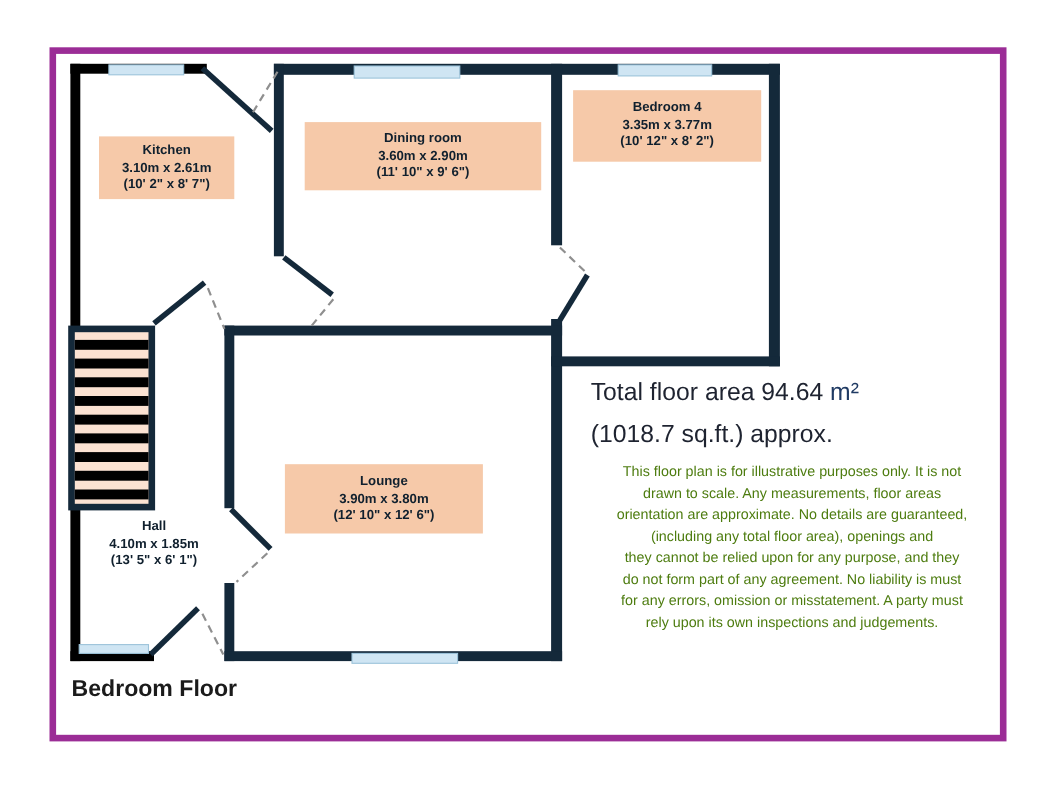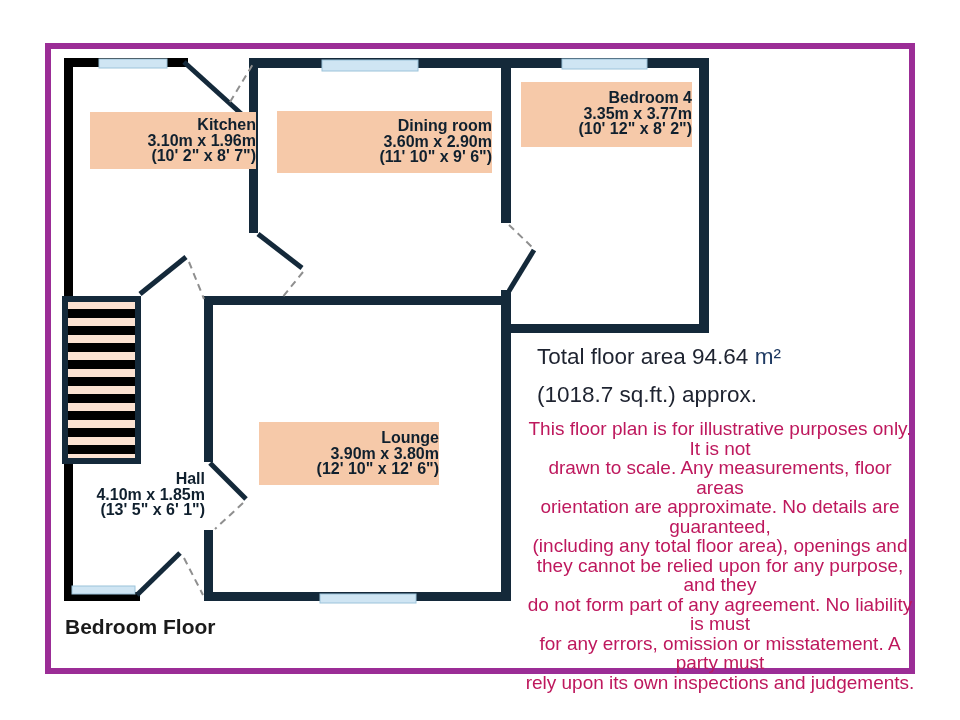--- a/index.html
+++ b/index.html
@@ -1,28 +1,28 @@
 <!DOCTYPE html>
 <html><head>
 <meta charset="utf-8">
 <style>
   html,body{margin:0;padding:0;background:#ffffff;}
   body{font-family:"Liberation Sans", sans-serif;}
   #stage{position:relative;width:960px;height:720px;background:#ffffff;overflow:hidden;}
   #frame{position:absolute;left:45px;top:43px;width:870px;height:631px;
          border:6px solid #9b2d96;box-sizing:border-box;}
   #plan-svg{position:absolute;left:0;top:0;}
-  .room-label{position:absolute;background:#f6c9a9;color:#10202e;text-align:right;
-              font-weight:bold;font-size:16px;line-height:15.5px;box-sizing:border-box;padding-top:5px;}
+  .room-label{position:absolute;background:#f6c9a9;color:#10202e;text-align:center;
+              font-weight:bold;font-size:12px;line-height:15.5px;box-sizing:border-box;padding-top:5px;}
   .room-label.no-box{background:transparent;}
   .title-block{position:absolute;left:537px;top:338px;color:#1e2330;font-weight:normal;
                font-size:22.5px;line-height:38px;white-space:nowrap;}
   .title-block .unit{color:#1f3a63;}
   .disclaimer{position:absolute;left:522px;top:419px;width:396px;text-align:center;
-              color:#be185d;font-size:19px;line-height:19.5px;}
+              color:#4d7c0f;font-size:13px;line-height:19.5px;}
   .floor-title{position:absolute;left:65px;top:615px;color:#1b1b1b;
                font-weight:bold;font-size:21px;}
 </style>
 </head>
 <body>
 
 <div id="stage">
 
   <div id="frame"></div>
 
@@ -81,23 +81,23 @@
     <g stroke="#8f8f8f" stroke-width="2" stroke-dasharray="7 5">
       <line x1="230" y1="102" x2="253" y2="64"></line>
       <line x1="189" y1="262" x2="204" y2="299"></line>
       <line x1="303" y1="272" x2="281" y2="299"></line>
       <line x1="509" y1="225" x2="532" y2="247"></line>
       <line x1="243" y1="503" x2="215" y2="529"></line>
       <line x1="184" y1="558" x2="203" y2="595"></line>
     </g>
   </svg>
 
-  <div class="room-label" style="left:90px;top:112px;width:166px;height:57px">
+  <div class="room-label" style="left:90px;top:124px;width:123px;height:57px">
     <div>Kitchen</div>
-    <div>3.10m x 1.96m</div>
+    <div>3.10m x 2.61m</div>
     <div>(10' 2" x 8' 7")</div>
   </div>
 
   <div class="room-label" style="left:277px;top:111px;width:215px;height:62px;padding-top:7px">
     <div>Dining room</div>
     <div>3.60m x 2.90m</div>
     <div>(11' 10" x 9' 6")</div>
   </div>
 
   <div class="room-label" style="left:521px;top:82px;width:171px;height:65px;padding-top:8px">

